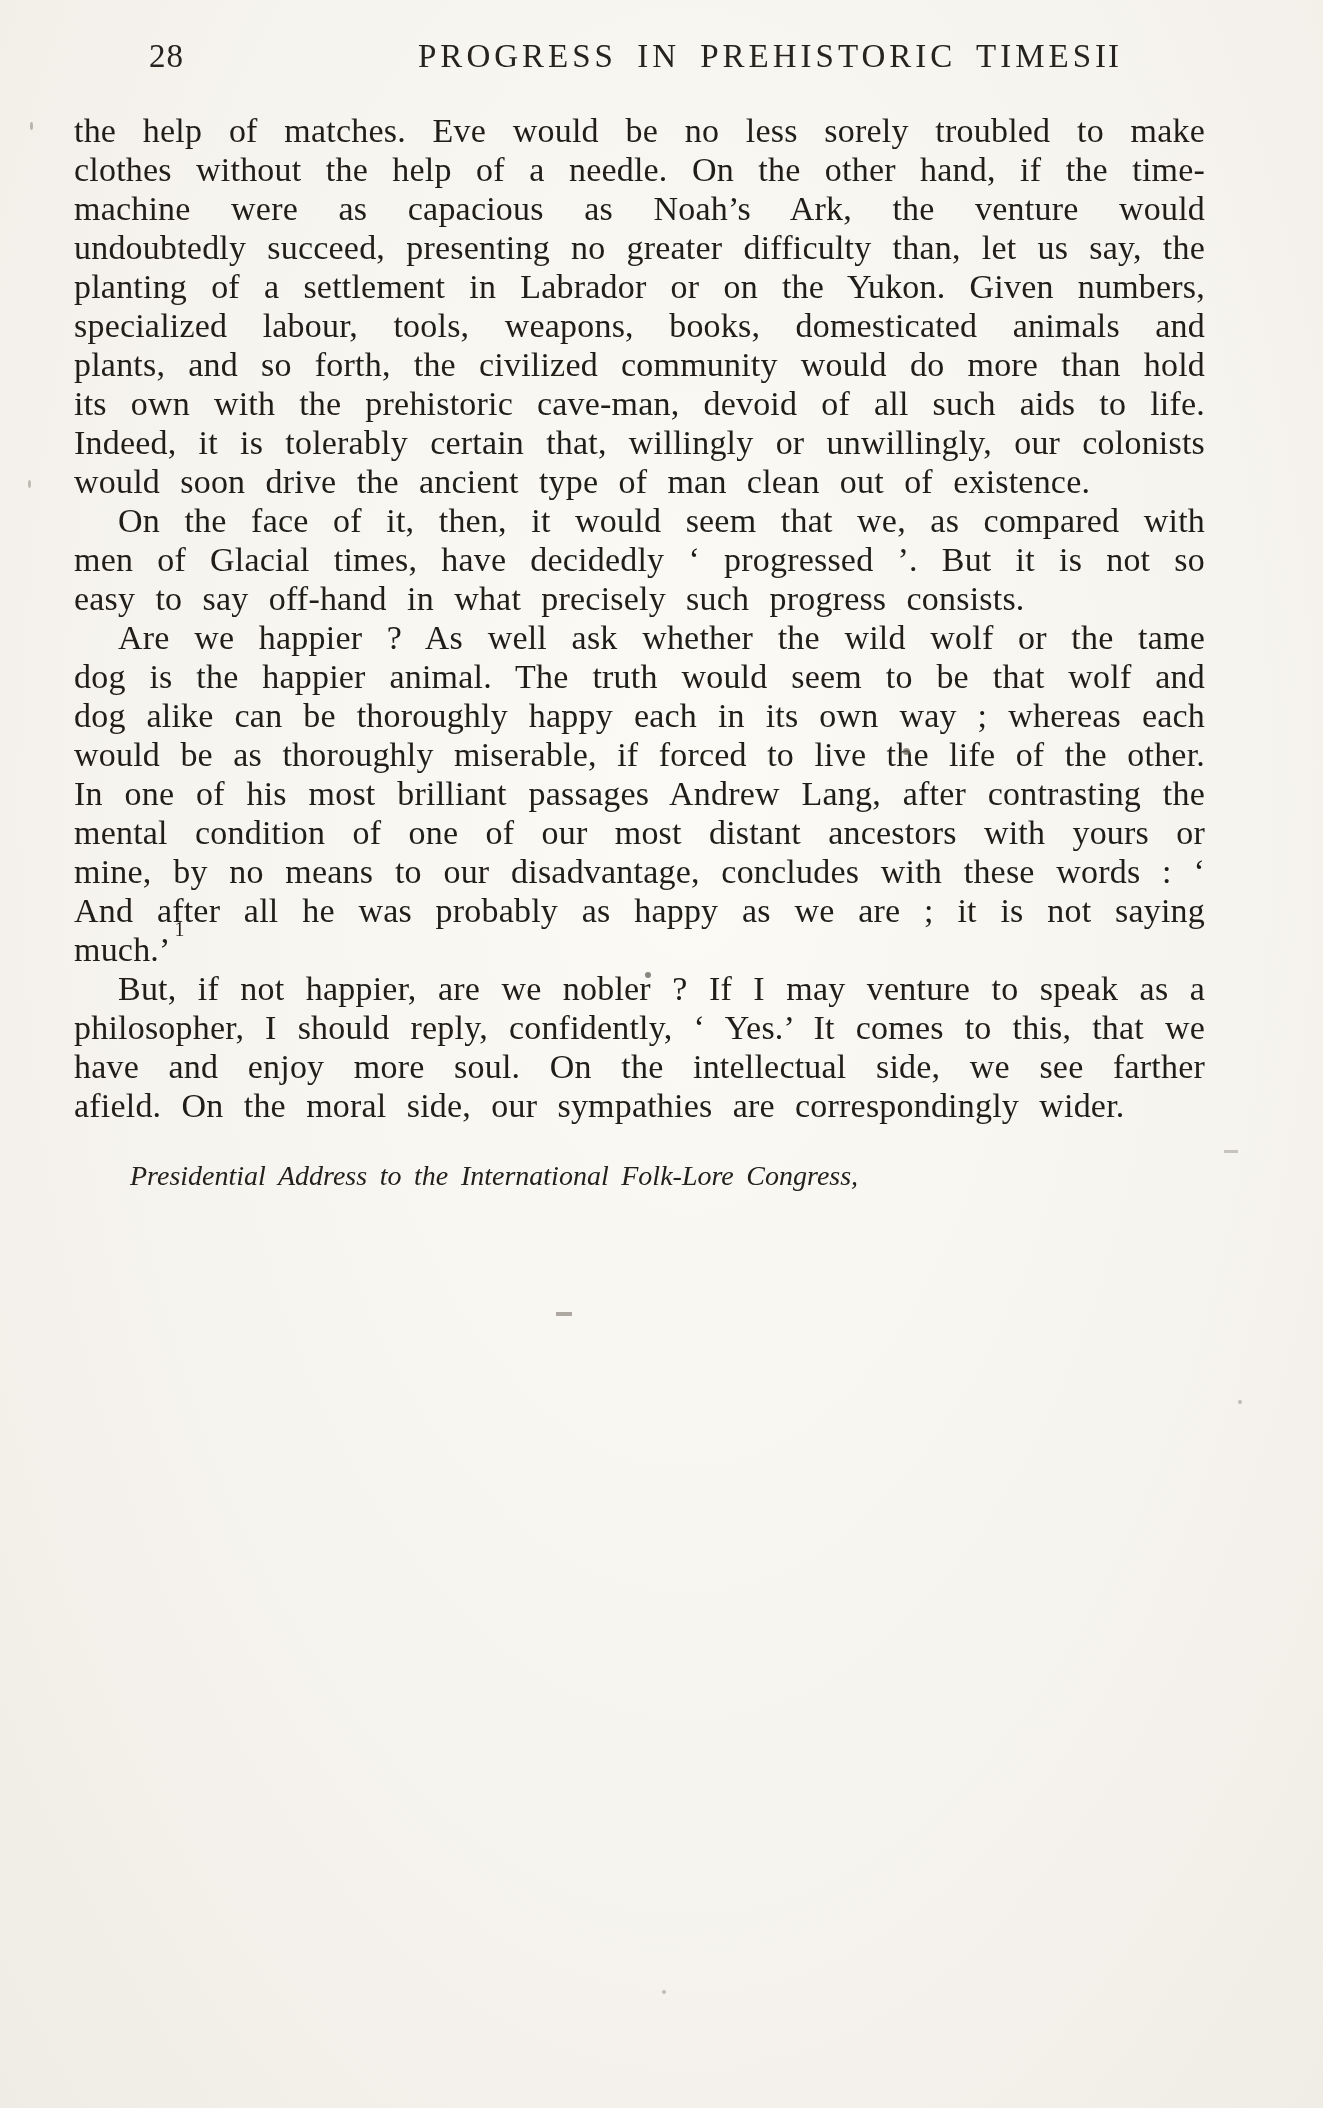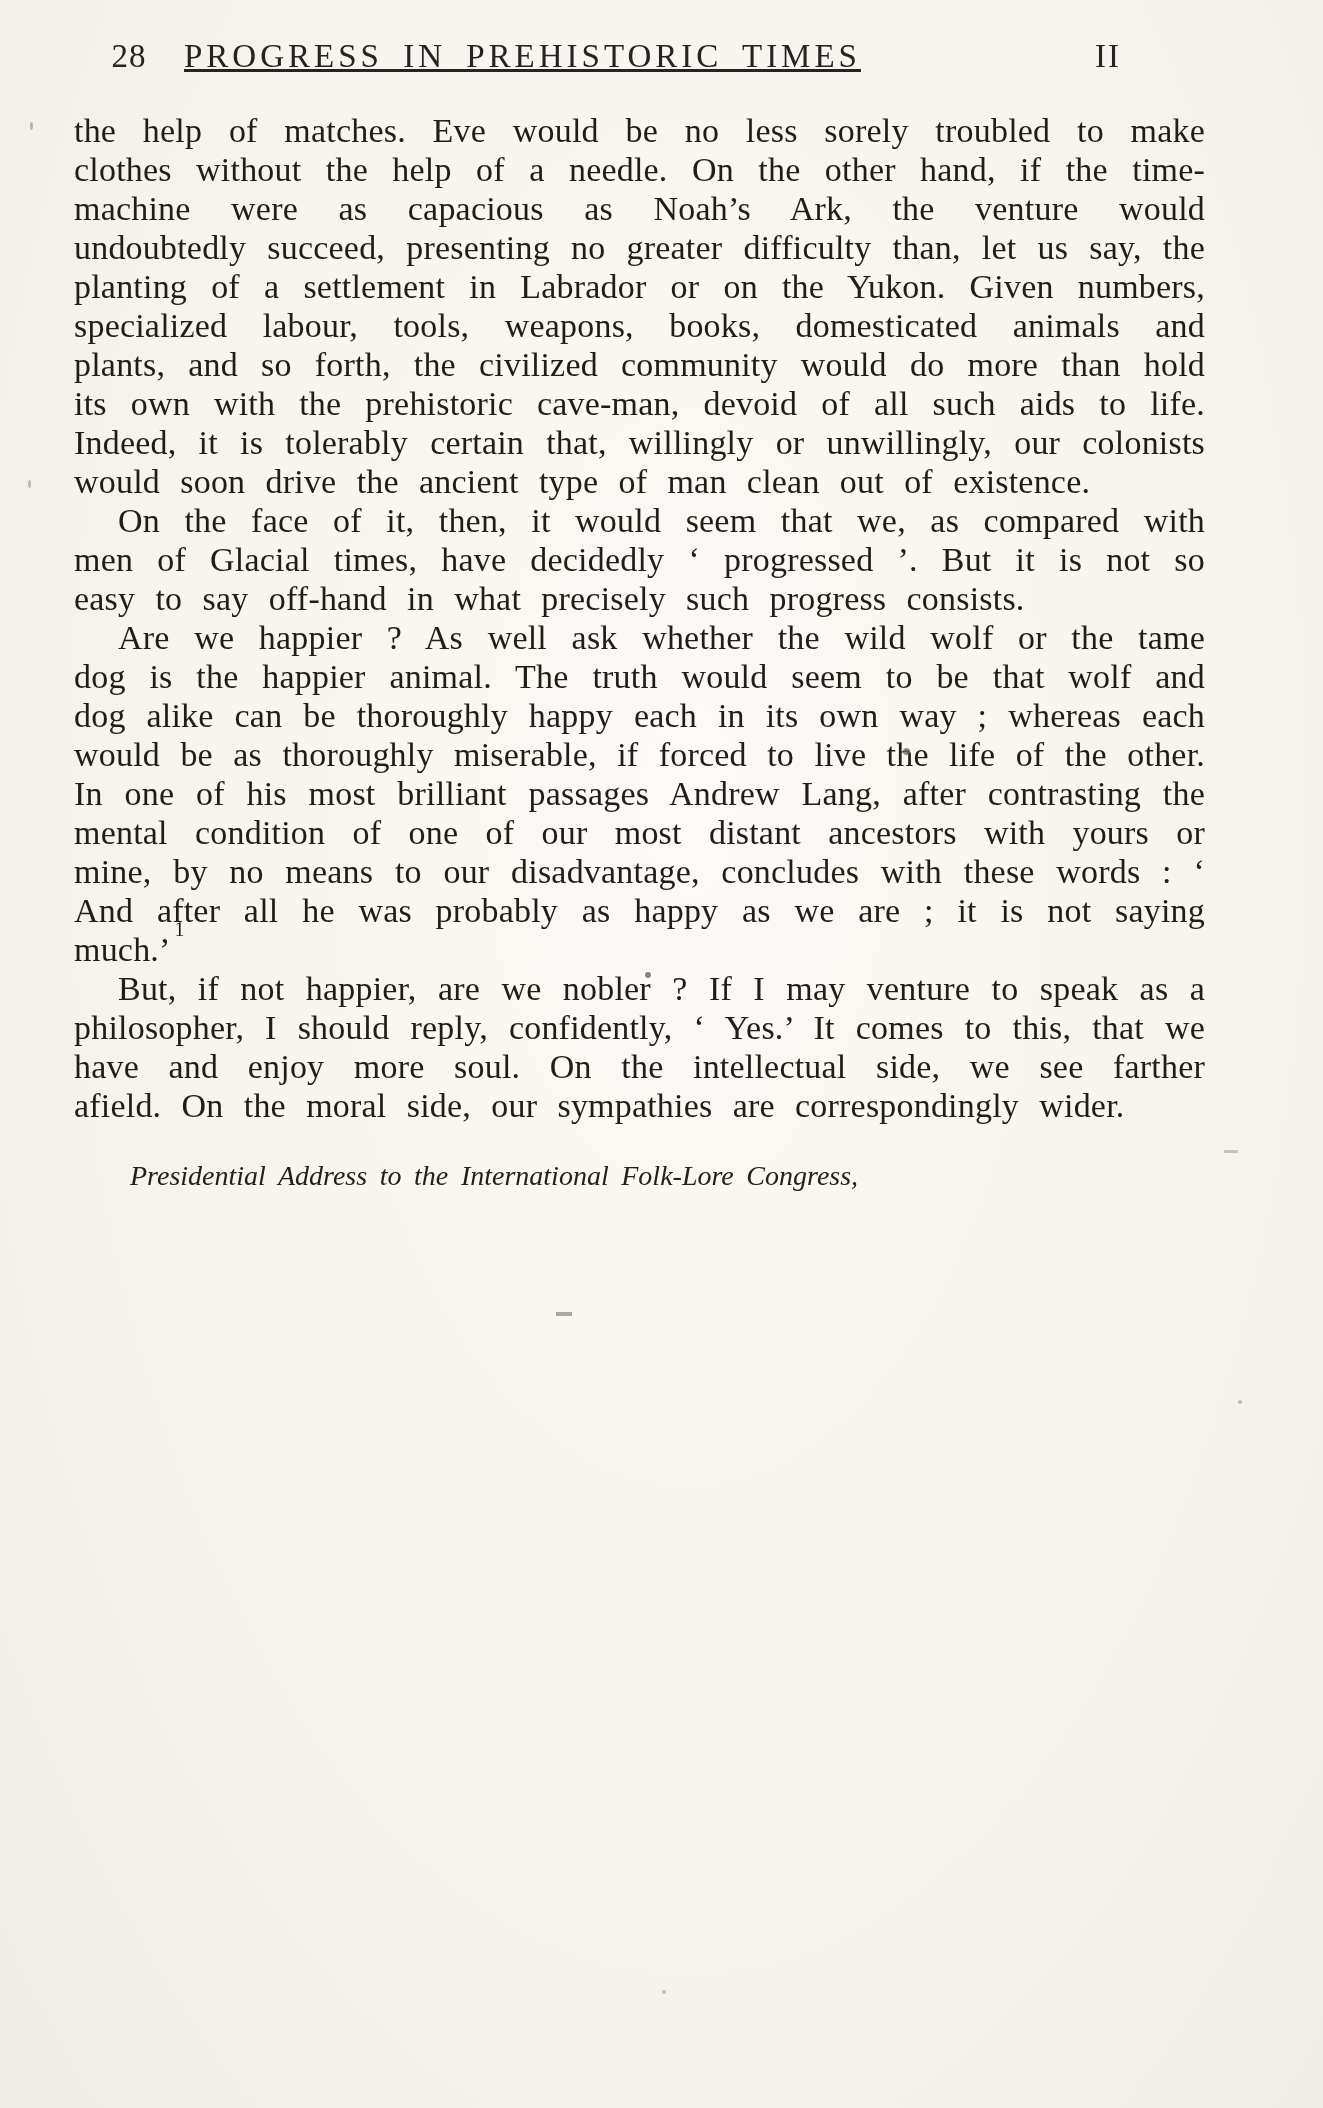--- a/index.html
+++ b/index.html
@@ -22,22 +22,22 @@
 
   
   .running-head {
     display: flex;
     align-items: baseline;
     font-size: 33px;
     margin-bottom: 36px;
     letter-spacing: 1px;
     color: #262320;
   }
-  .page-num { width: 110px; text-align: center; }
-  .head-title { flex: 1; text-align: left; letter-spacing: 4px; word-spacing: 8px; text-decoration: underline; }
+  .page-num { width: 110px; text-align: right; }
+  .head-title { flex: 1; text-align: right; letter-spacing: 4px; word-spacing: 8px; }
   .chapter-num { width: 110px; text-align: left; letter-spacing: 2px; }
 
   
   .text-block { width: 100%; }
 
   .para {
     font-size: 34px;
     line-height: 39px;
     text-align: justify;
     word-spacing: 0.34em;

